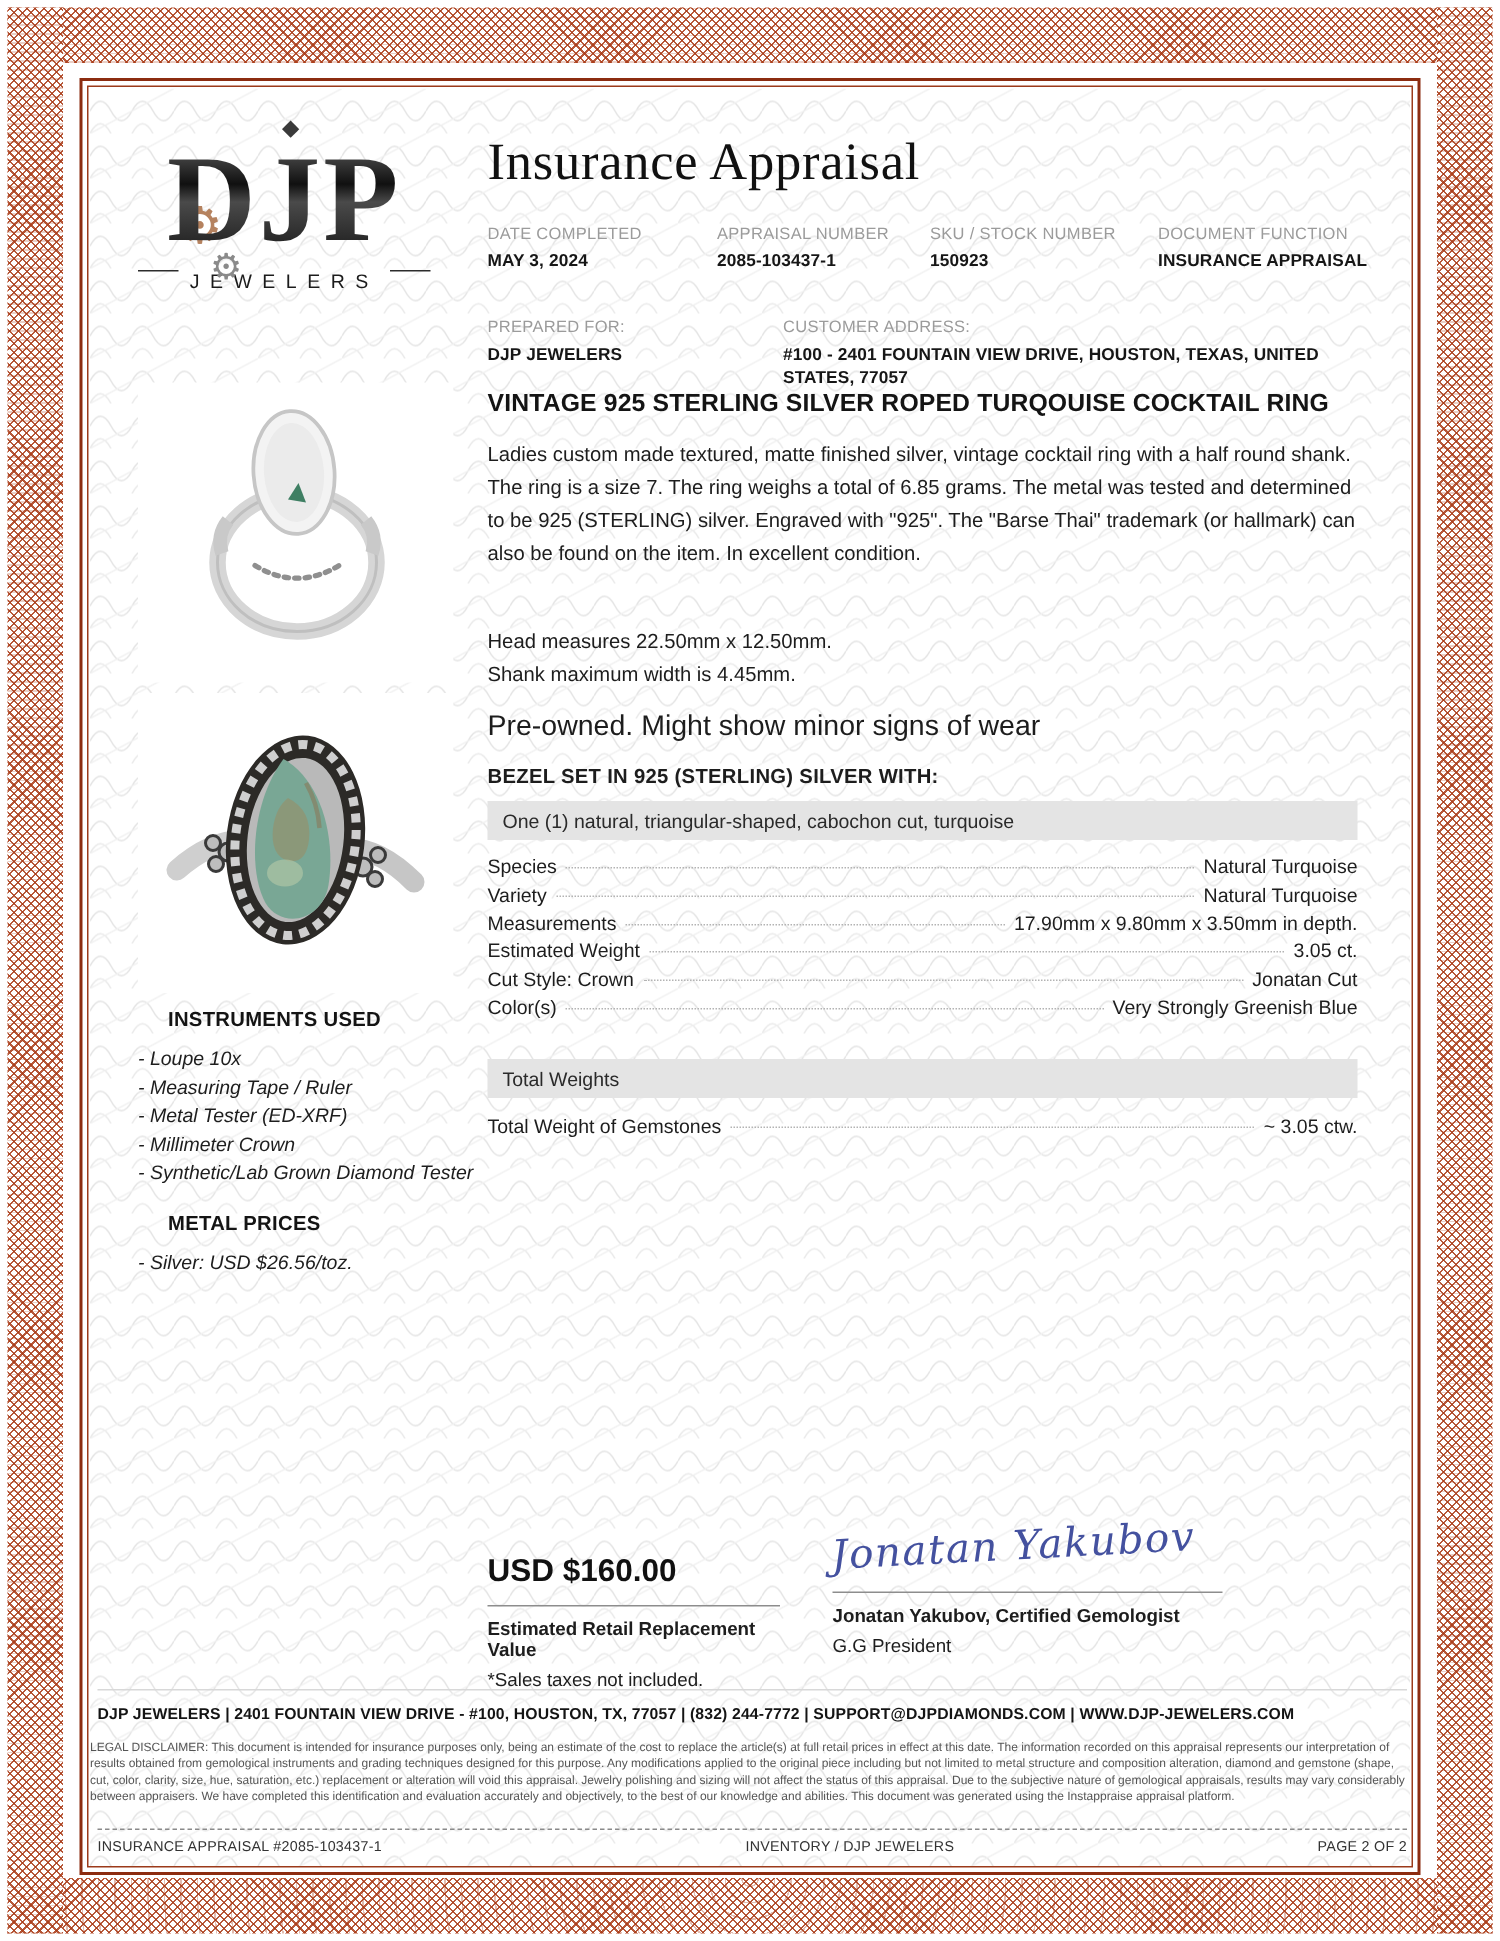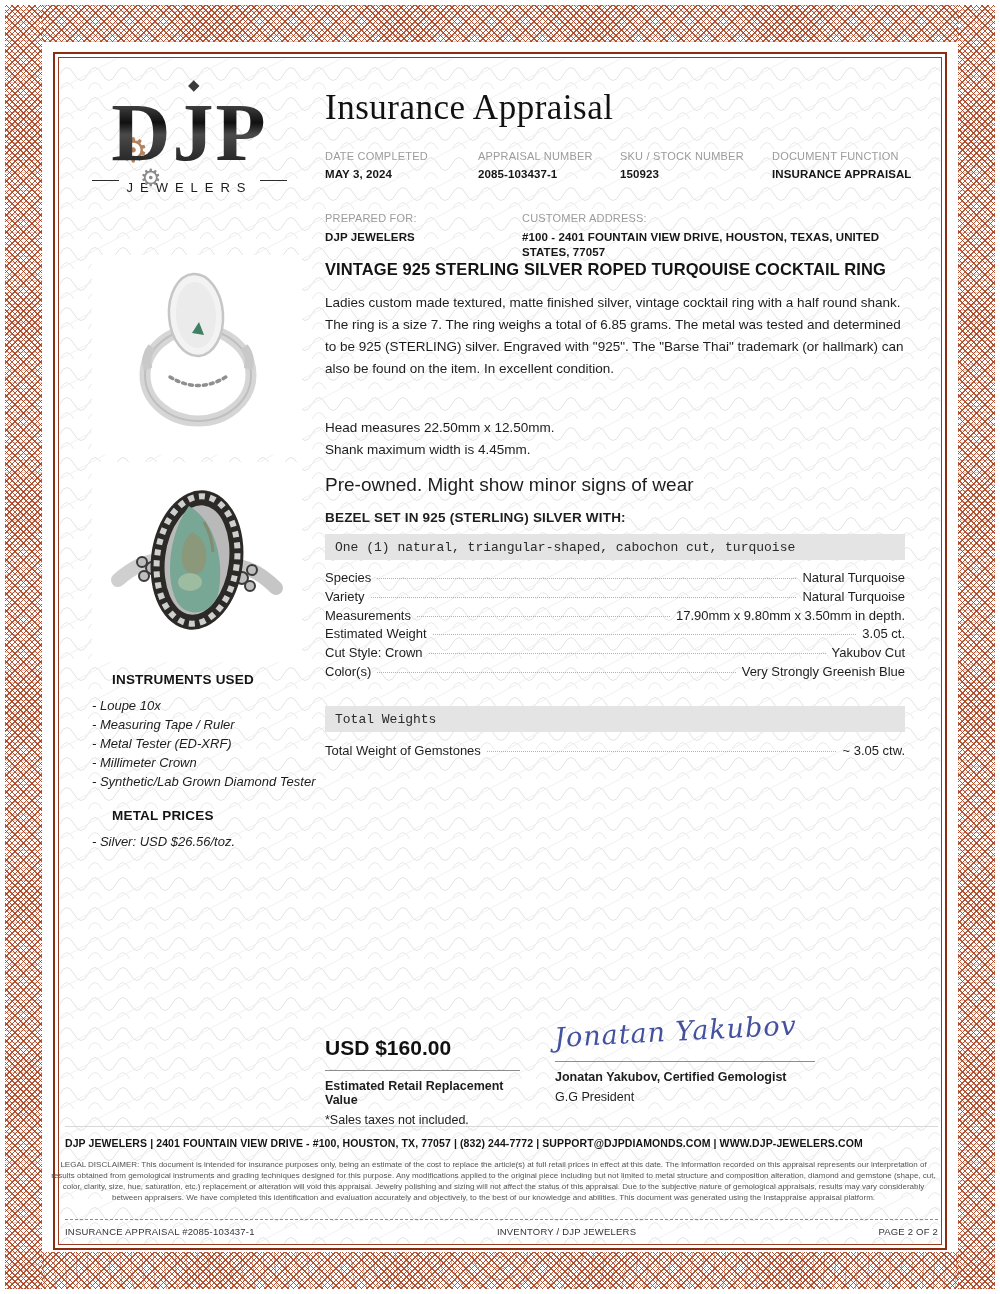--- a/index.html
+++ b/index.html
@@ -61,21 +61,21 @@
   .sb-gap{height:17px;}
 
   
   .main{position:absolute;left:325px;top:260px;width:580px;}
   .item-title{font-size:16.5px;font-weight:bold;color:#141414;margin:0 0 13px 0;letter-spacing:.1px;}
   .item-desc{font-size:13.5px;line-height:22px;color:#1d1d1d;margin:0;}
   .measures{position:absolute;left:325px;top:417px;font-size:13.5px;line-height:22px;}
   .condition{position:absolute;left:325px;top:474px;font-size:19px;}
   .bezel-h{position:absolute;left:325px;top:510px;font-size:13.5px;font-weight:bold;letter-spacing:.2px;}
   .grayband{position:absolute;left:325px;width:580px;height:26px;background:#e4e4e4;
-    font-size:13px;color:#2a2a2a;display:flex;align-items:center;padding-left:10px;box-sizing:border-box;font-family:Liberation Mono, monospace;}
+    font-size:13px;color:#2a2a2a;display:flex;align-items:center;padding-left:10px;box-sizing:border-box;}
   .gb1{top:534px;} .gb2{top:706px;}
   .props{position:absolute;left:325px;top:569px;width:580px;}
   .prow{display:flex;align-items:baseline;font-size:13px;line-height:18.8px;color:#1d1d1d;}
   .prow .dots{flex:1;border-bottom:1.5px dotted #b3b3b3;margin:0 6px;transform:translateY(-3px);}
   .prow .pv{white-space:nowrap;}
   .totals{position:absolute;left:325px;top:742px;width:580px;}
 
   
   .valuation{position:absolute;left:325px;top:1036px;width:200px;}
   .val-amount{font-size:21px;font-weight:bold;color:#111;}
@@ -86,21 +86,21 @@
   .sig-script{font-family:"DejaVu Serif",serif;font-style:italic;font-size:27px;color:#44519f;
     transform:rotate(-3deg);transform-origin:left bottom;letter-spacing:1px;}
   .sig-line{height:1px;background:#8d8d8d;margin:8px 0 8px 0;width:260px;}
   .sig-name{font-size:12.5px;font-weight:bold;}
   .sig-role{font-size:12.5px;margin-top:6px;}
 
   
   .foot-sep{position:absolute;left:65px;right:62px;top:1126px;height:1px;background:#d8d8d8;}
   .foot-contact{position:absolute;left:65px;right:62px;top:1137px;font-size:10.5px;font-weight:bold;
     color:#141414;letter-spacing:.1px;}
-  .foot-disc{position:absolute;left:49px;right:62px;top:1159px;font-size:8px;line-height:11px;color:#555;text-align:center;}
+  .foot-disc{position:absolute;left:60px;right:62px;top:1159px;font-size:8px;line-height:11px;color:#555;}
   .foot-bar{position:absolute;left:65px;right:62px;top:1219px;border-top:1px dashed #8a8a8a;
     padding-top:6px;display:flex;justify-content:space-between;font-size:9.5px;color:#333;letter-spacing:.2px;gap:27px;}
 </style>
 </head>
 <body>
 
 <div class="page">
 
   <div class="band band-top"></div>
   <div class="band band-bottom"></div>
@@ -247,21 +247,21 @@
       <span class="pv">17.90mm x 9.80mm x 3.50mm in depth.</span>
     </div>
     <div class="prow">
       <span>Estimated Weight</span>
       <span class="dots"></span>
       <span class="pv">3.05 ct.</span>
     </div>
     <div class="prow">
       <span>Cut Style: Crown</span>
       <span class="dots"></span>
-      <span class="pv">Yakubov Cut</span>
+      <span class="pv">Jonatan Cut</span>
     </div>
     <div class="prow">
       <span>Color(s)</span>
       <span class="dots"></span>
       <span class="pv">Very Strongly Greenish Blue</span>
     </div>
   </div>
 
   <div class="grayband gb2">Total Weights</div>
 

